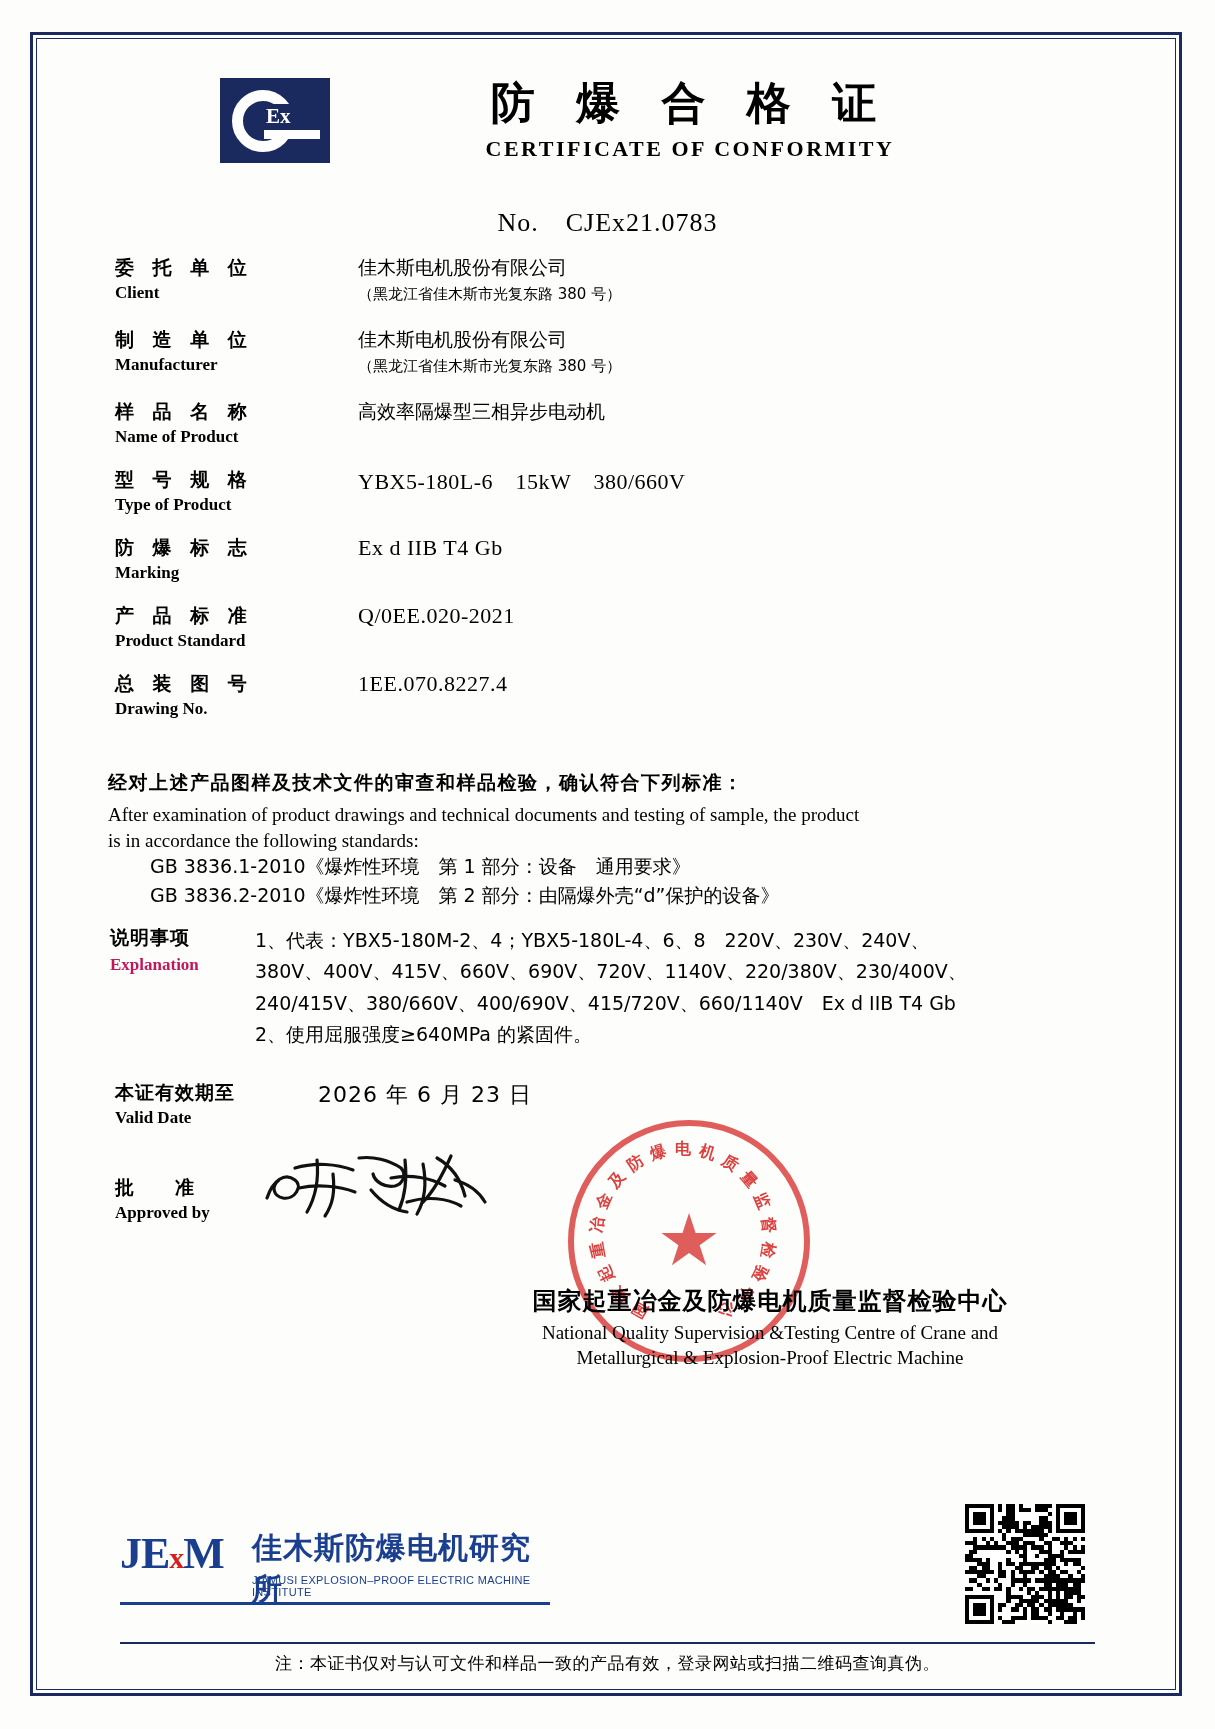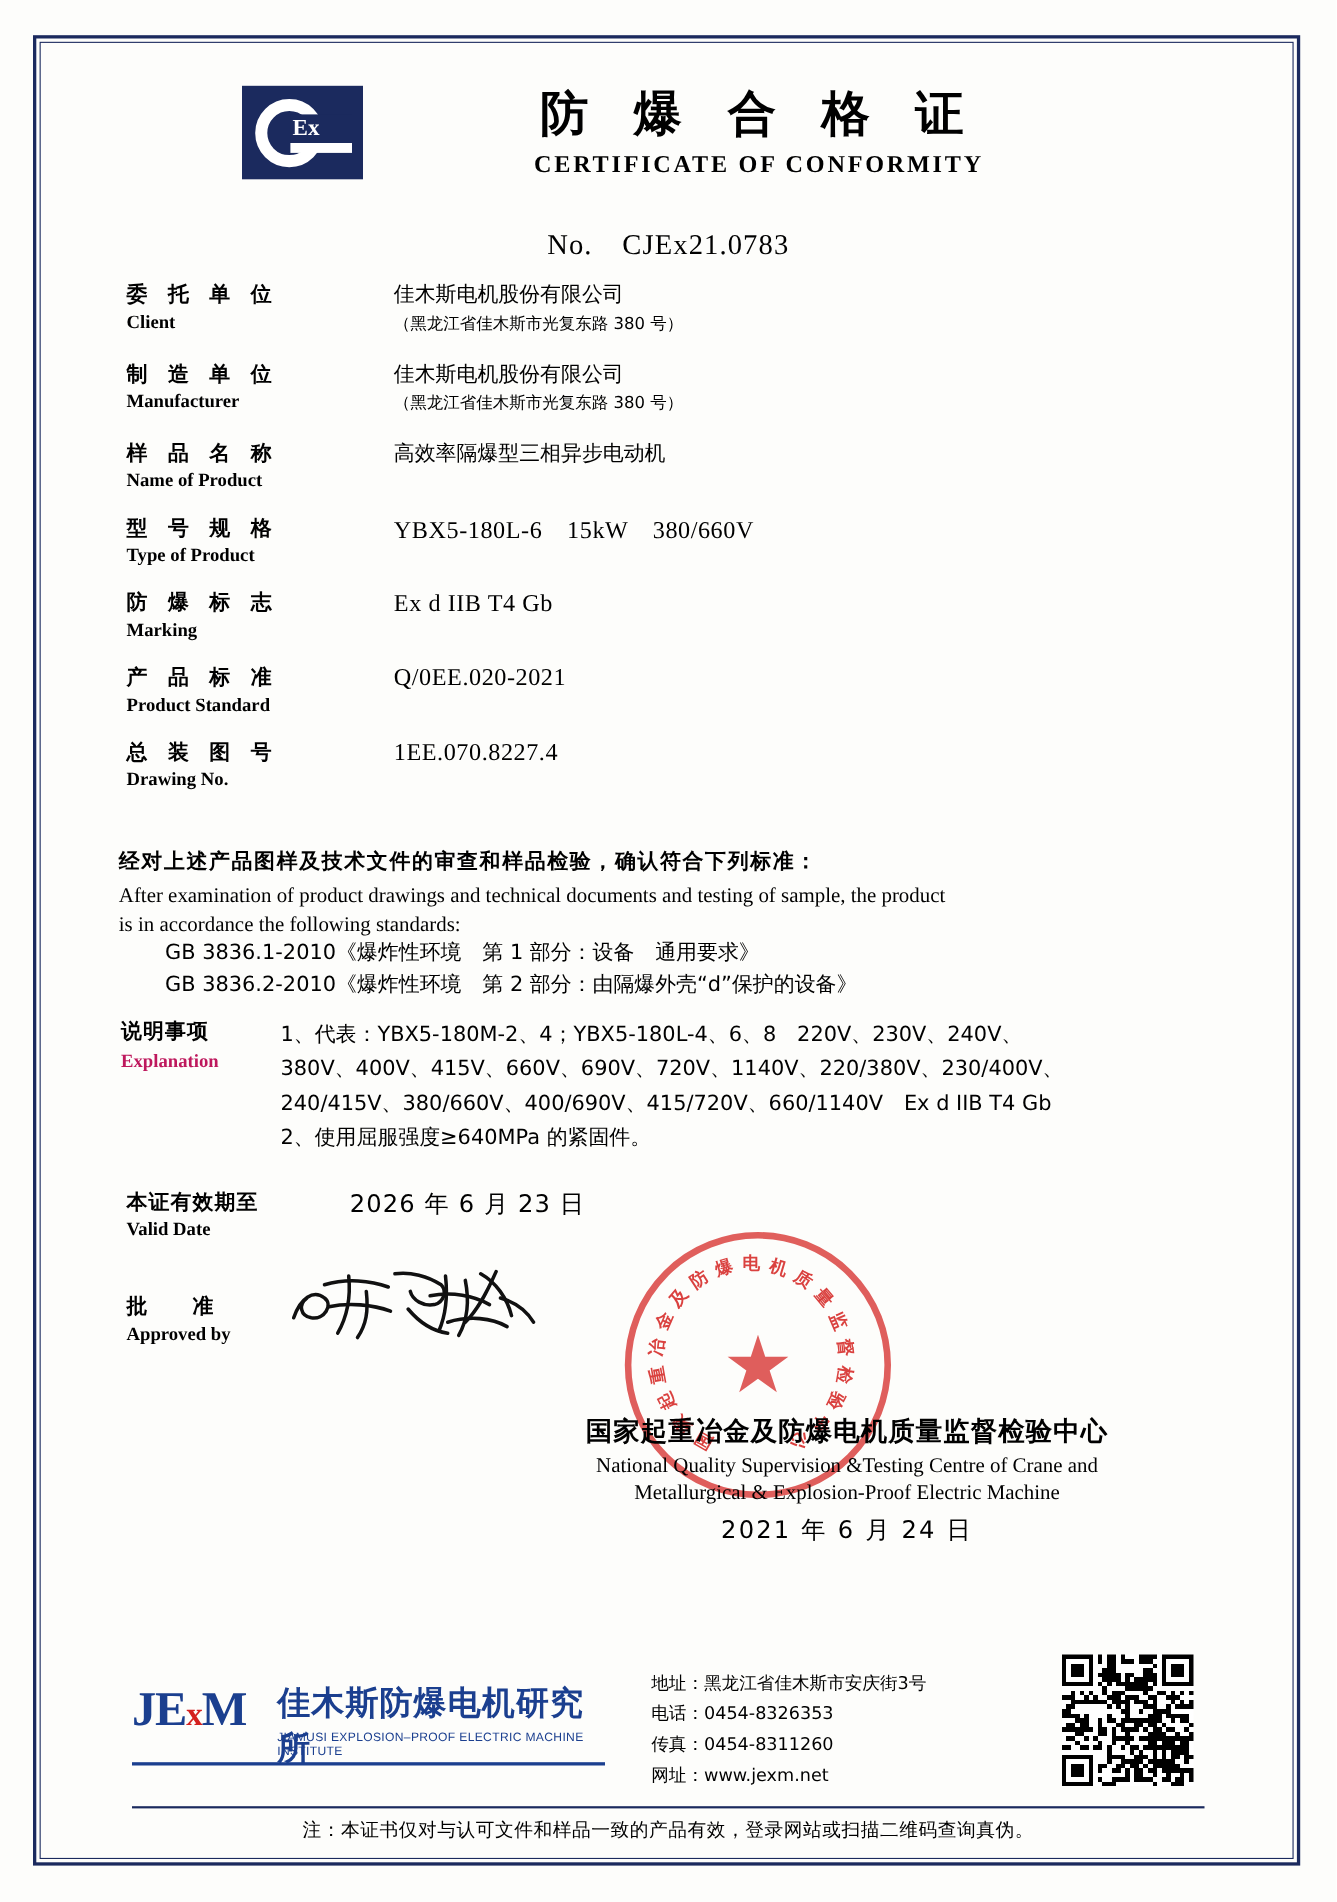--- a/index.html
+++ b/index.html
@@ -549,37 +549,30 @@
       <span style="transform: translate(-50%, -96px) rotate(100deg); transform-origin: 50% 96px;">检</span>
       <span style="transform: translate(-50%, -96px) rotate(116.667deg); transform-origin: 50% 96px;">验</span>
       <span style="transform: translate(-50%, -96px) rotate(133.333deg); transform-origin: 50% 96px;">中</span>
       <span style="transform: translate(-50%, -96px) rotate(150deg); transform-origin: 50% 96px;">心</span>
     </div>
 
   <div class="centre">
     <div class="centre-cn">国家起重冶金及防爆电机质量监督检验中心</div>
     <div class="centre-en1">National Quality Supervision &amp;Testing Centre of Crane and</div>
     <div class="centre-en2">Metallurgical &amp; Explosion-Proof Electric Machine</div>
-    <div class="centre-date">2021 年 6 月 24 日</div>
   </div>
 
   <div class="footer">
     <div class="jexm-logo">
       <div class="jexm-mark">JE<span class="x">x</span>M</div>
       <div class="jexm-cn">佳木斯防爆电机研究所</div>
       <div class="jexm-en">JIAMUSI EXPLOSION–PROOF ELECTRIC MACHINE INSTITUTE</div>
       <div class="jexm-rule"></div>
     </div>
 
-    <div class="contact">
-      <div>地址：黑龙江省佳木斯市安庆街3号</div>
-      <div>电话：0454-8326353</div>
-      <div>传真：0454-8311260</div>
-      <div>网址：www.jexm.net</div>
-    </div>
 
     <svg class="qr" viewBox="0 0 29 29" shape-rendering="crispEdges">
       <rect width="29" height="29" fill="#fff"></rect>
       <g fill="#000" id="qrcells">
           <rect x="8" y="0" width="1" height="1"></rect>
           <rect x="10" y="0" width="1" height="1"></rect>
           <rect x="11" y="0" width="1" height="1"></rect>
           <rect x="13" y="0" width="1" height="1"></rect>
           <rect x="17" y="0" width="1" height="1"></rect>
           <rect x="18" y="0" width="1" height="1"></rect>

